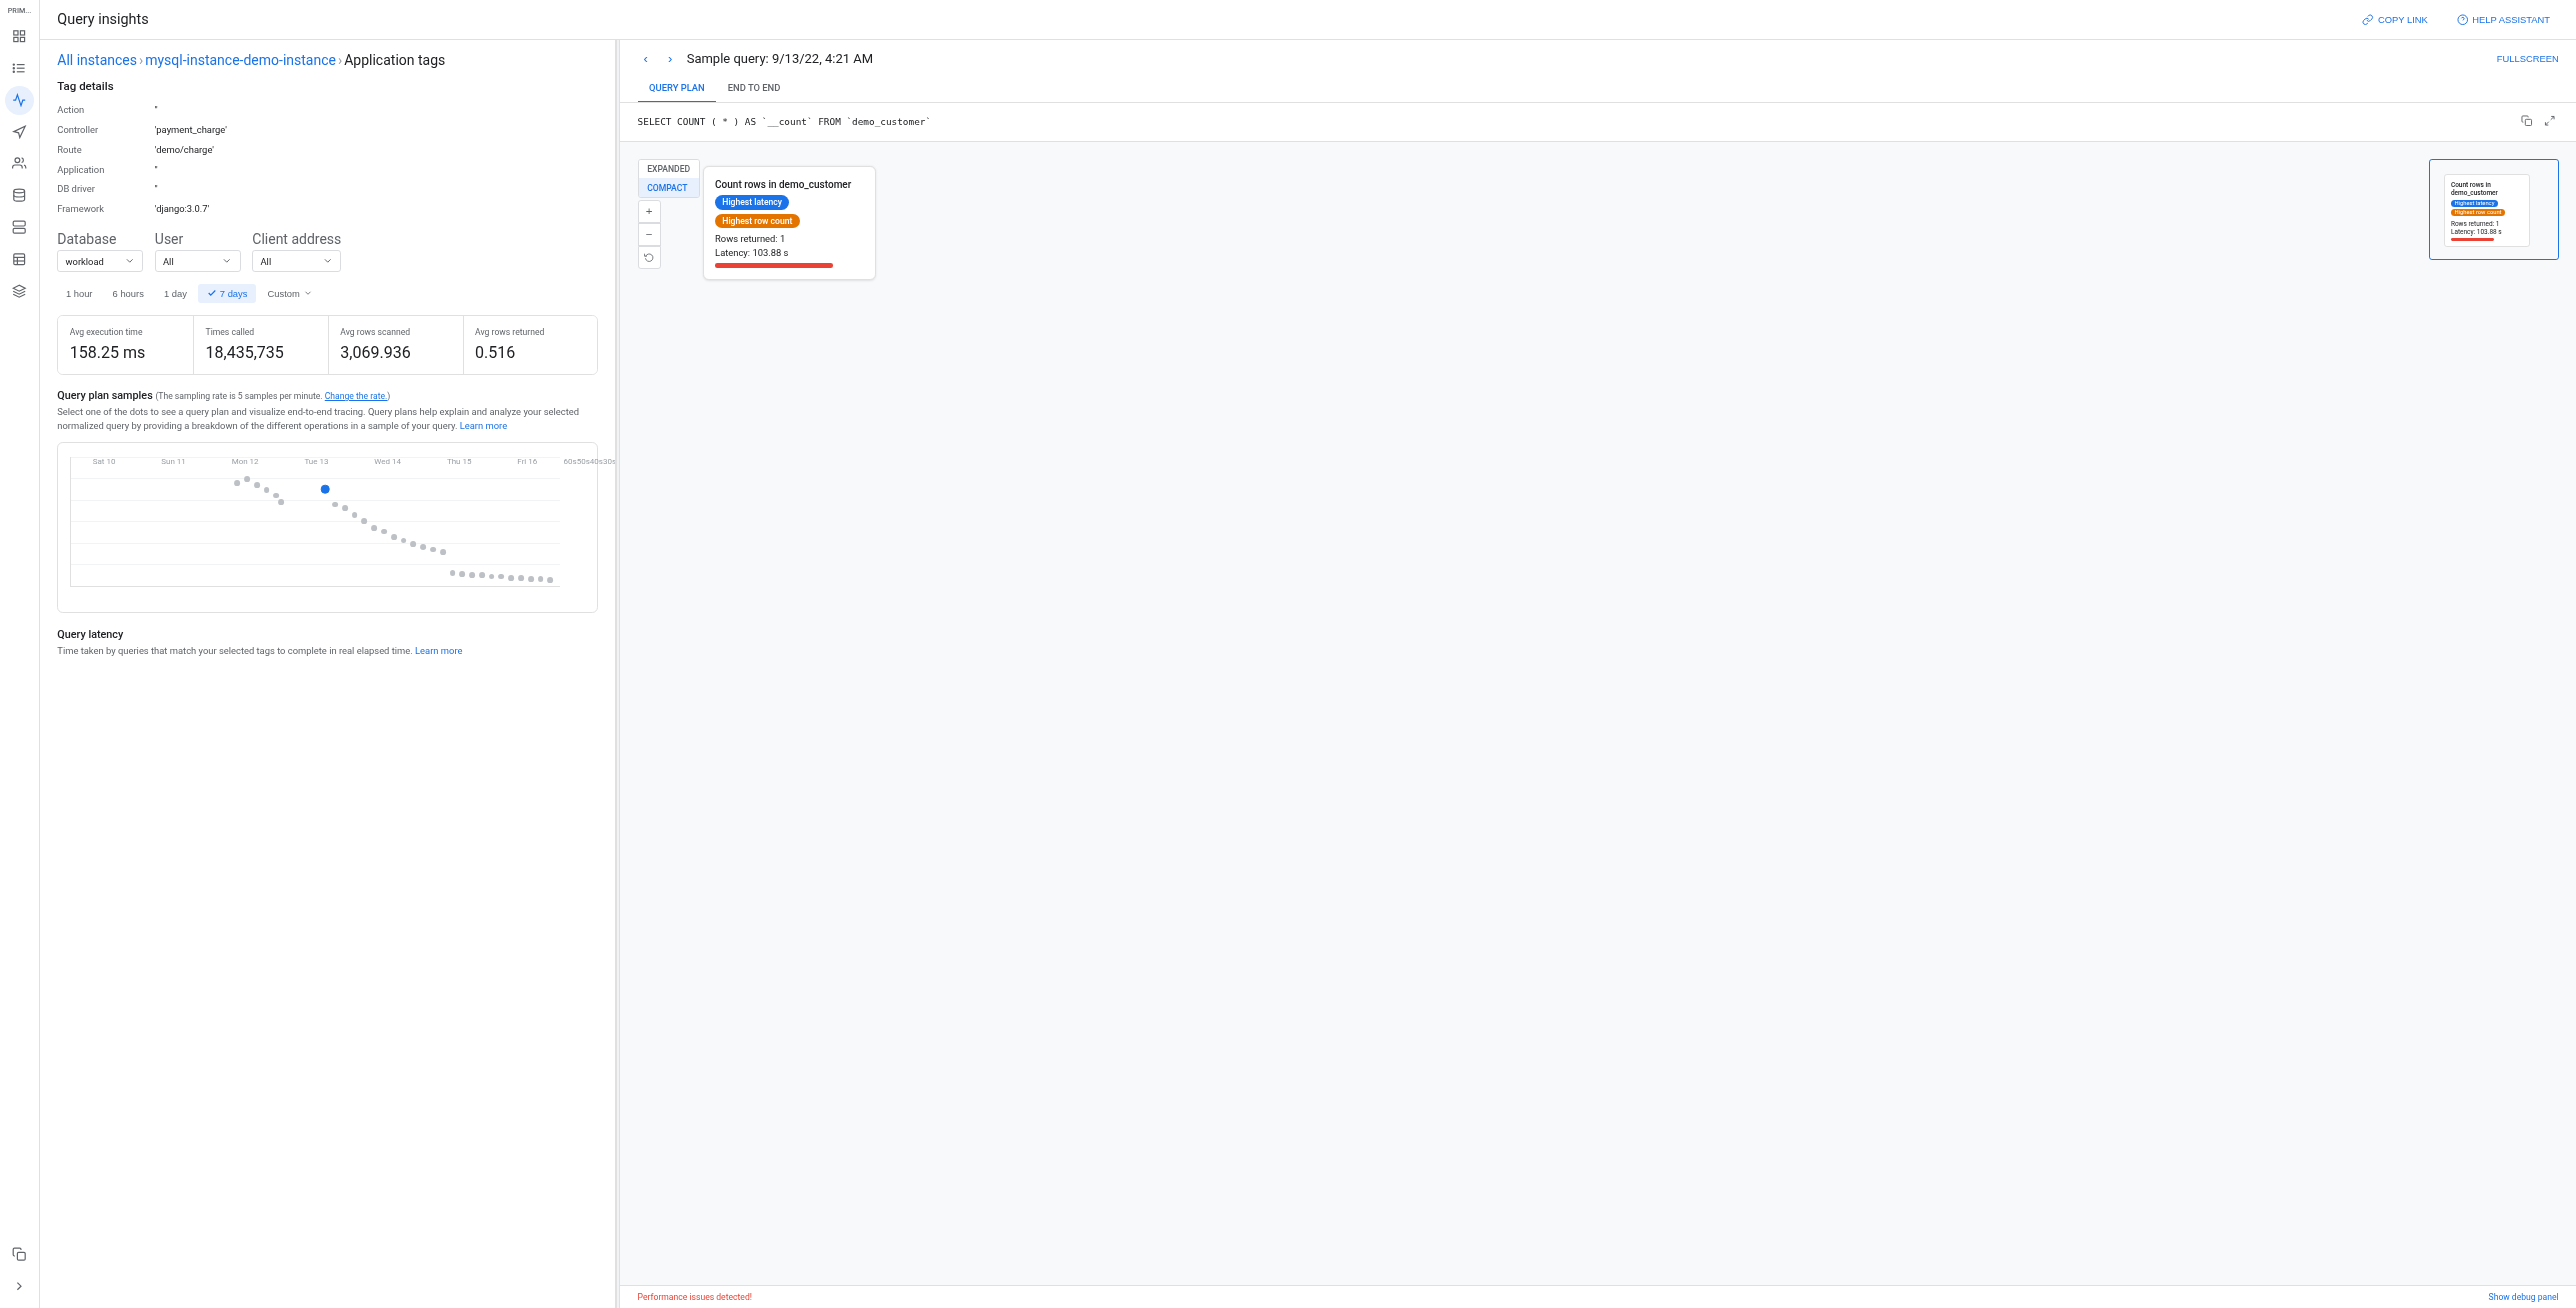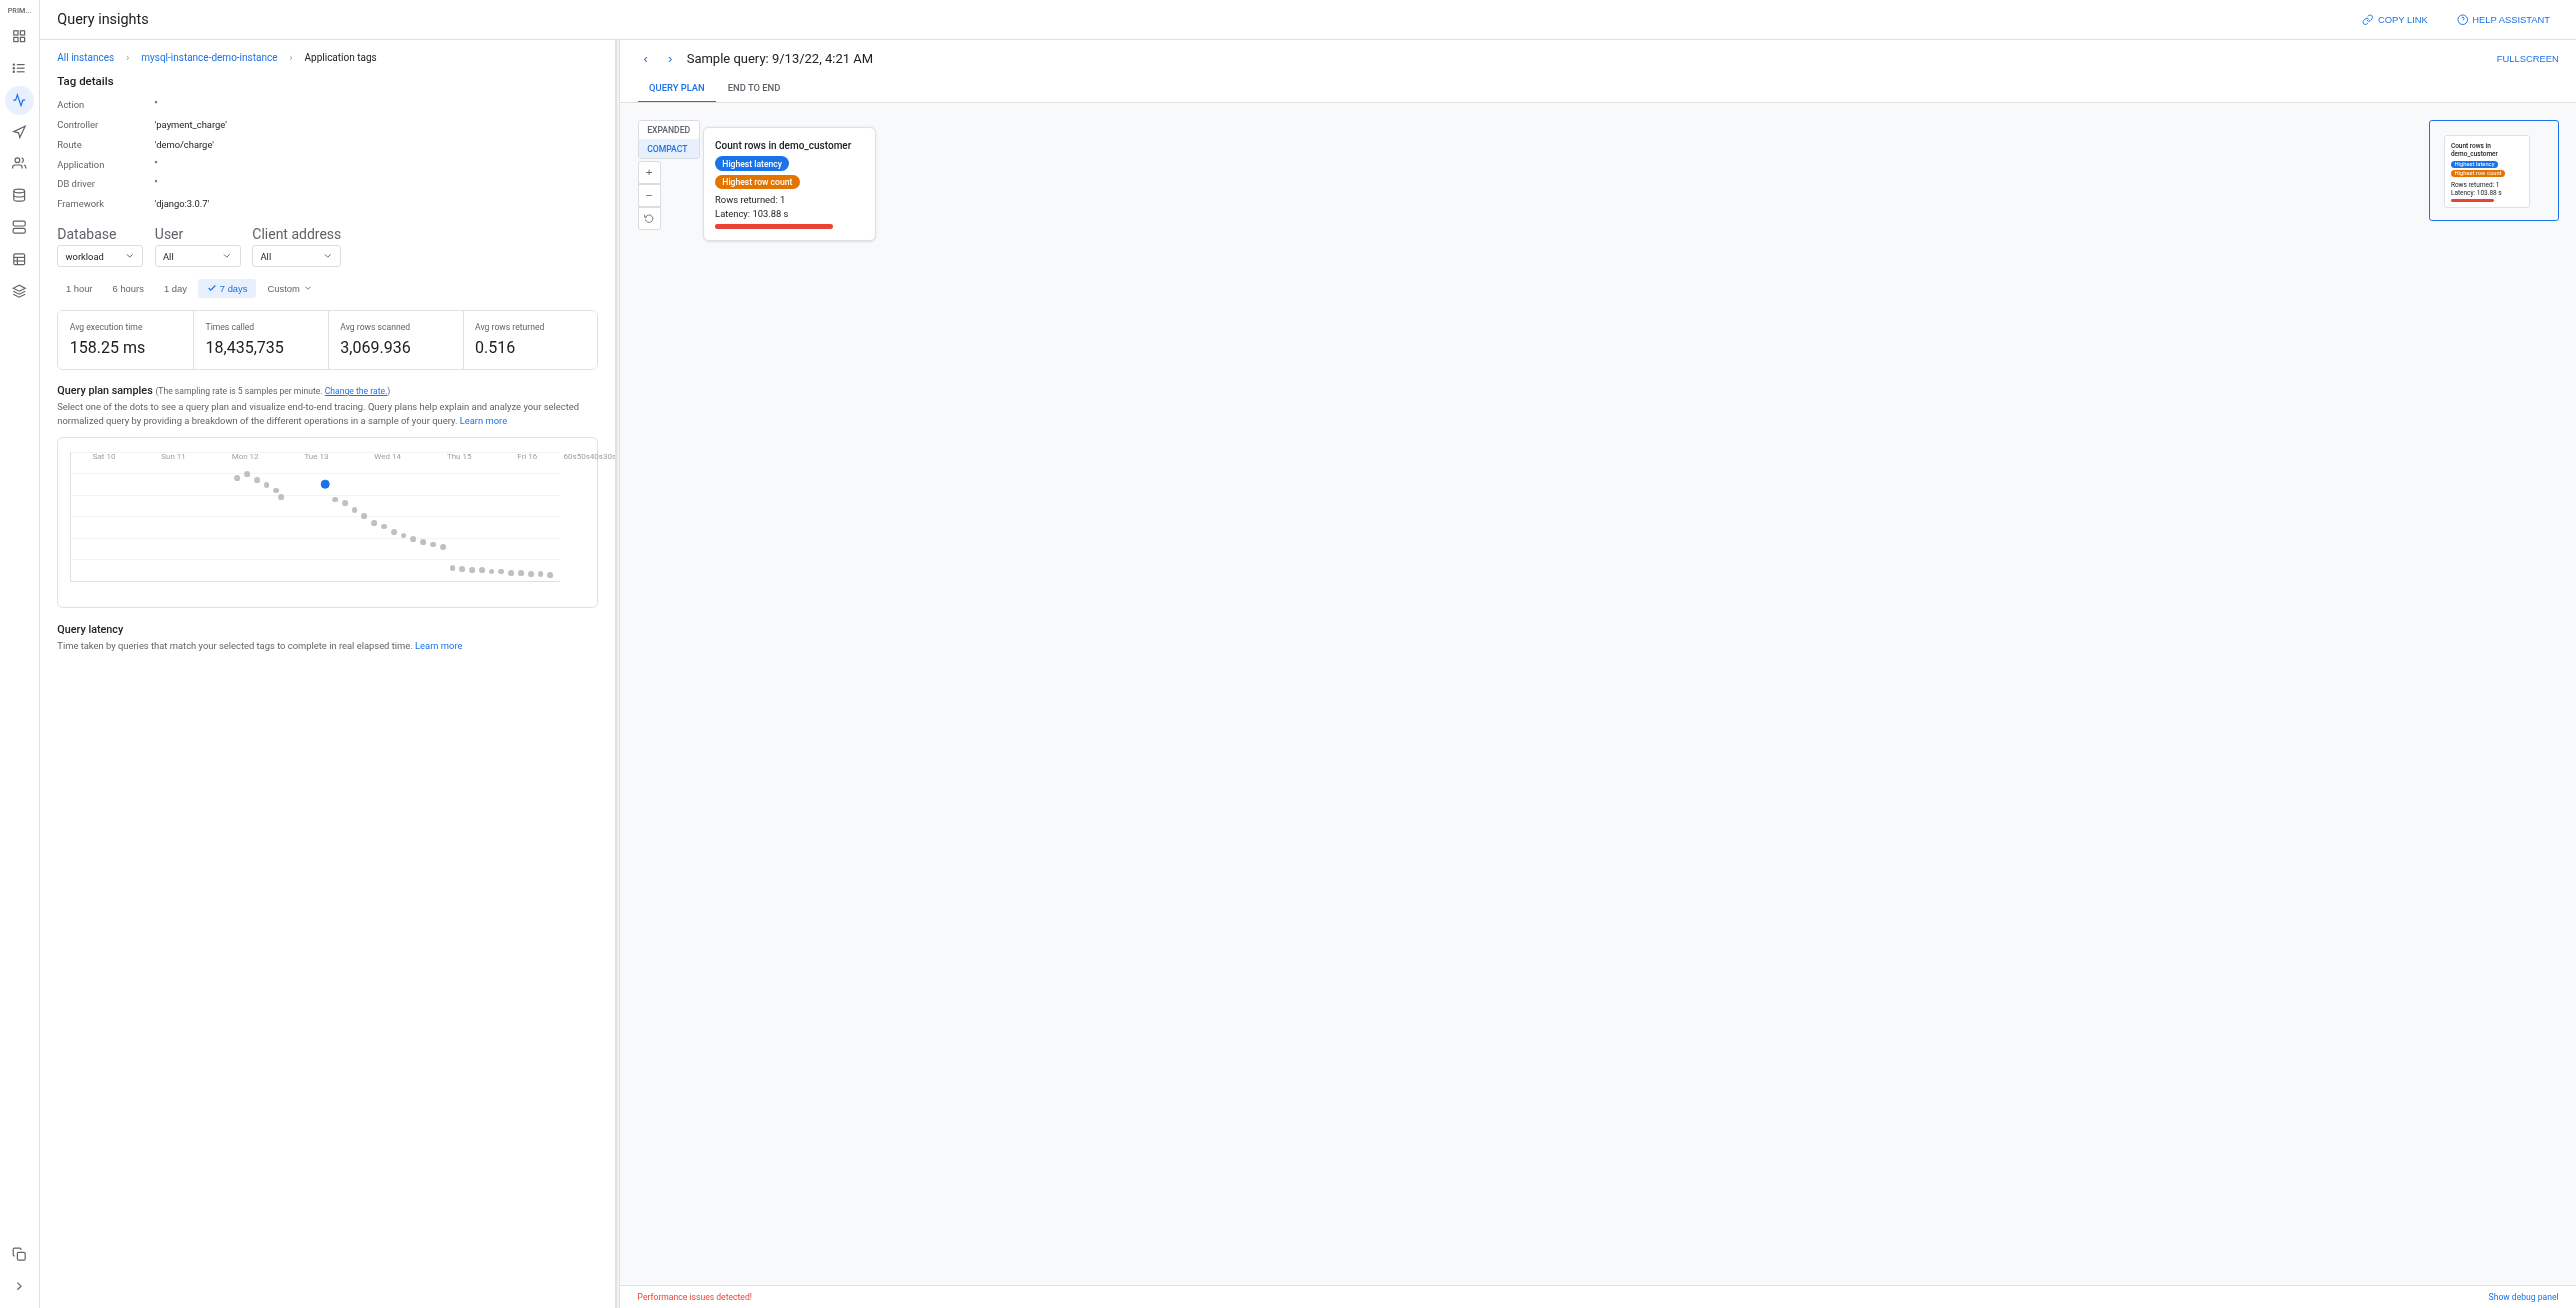--- a/index.html
+++ b/index.html
@@ -20,21 +20,21 @@
     .topbar-actions { display: flex; gap: 11.5px; align-items: flex-start; }
     .topbar-btn { display: flex; align-items: center; gap: 4.3px; color: #1a73e8; font-size: 9.4px; font-weight: 500; cursor: pointer; border: none; background: none; padding: 5.8px 8.6px; border-radius: 2.9px; }
 
     
     .content-area { display: flex; flex: 1; overflow: hidden; }
 
     
     .left-panel { width: 576px; flex-shrink: 0; overflow-y: auto; padding: 11.5px 17.3px; border-right: 0.7px solid #e0e0e0; background: #fff; }
 
     
-    .breadcrumb { display: flex; align-items: center; gap: 12px; font-size: 10px; color: #5f6368; margin-bottom: 11.5px; }
+    .breadcrumb { display: flex; align-items: center; gap: 2px; font-size: 14px; color: #5f6368; margin-bottom: 11.5px; }
     .breadcrumb-link { color: #1a73e8; cursor: pointer; }
     .breadcrumb-sep { color: #9aa0a6; }
     .breadcrumb-current { color: #202124; }
 
     
     .section-title { font-size: 11.5px; font-weight: 500; color: #202124; margin-bottom: 8.6px; }
     .tag-table { display: grid; grid-template-columns: 86px 1fr; gap: 2.9px 11.5px; margin-bottom: 14.4px; font-size: 9.4px; }
     .tag-label { color: #5f6368; padding: 2.9px 0; }
     .tag-value { color: #202124; padding: 2.9px 0; }
 
@@ -431,20 +431,39 @@
           <button class="nav-btn">›</button>
           <span class="sample-query-title">Sample query: 9/13/22, 4:21 AM</span>
           <button class="fullscreen-btn">FULLSCREEN</button>
         </div>
         <div class="panel-tabs">
           <div class="panel-tab active">QUERY PLAN</div>
           <div class="panel-tab">END TO END</div>
         </div>
       </div>
 
+      <div class="sql-area">
+        <span class="sql-text" style="font-family: monospace;">SELECT COUNT ( * ) AS `__count` FROM `demo_customer`</span>
+        <div class="sql-actions">
+          <button class="sql-action-btn">
+            <svg width="11.5" height="11.5" viewBox="0 0 24 24" fill="none" stroke="#5f6368" stroke-width="2">
+              <rect x="9" y="9" width="13" height="13" rx="2"></rect>
+                <path d="M5 15H4a2 2 0 0 1-2-2V4a2 2 0 0 1 2-2h9a2 2 0 0 1 2 2v1"></path>
+            </svg>
+          </button>
+          <button class="sql-action-btn">
+            <svg width="11.5" height="11.5" viewBox="0 0 24 24" fill="none" stroke="#5f6368" stroke-width="2">
+              <polyline points="15 3 21 3 21 9"></polyline>
+                <polyline points="9 21 3 21 3 15"></polyline>
+              <line x1="21" y1="3" x2="14" y2="10"></line>
+                <line x1="3" y1="21" x2="10" y2="14"></line>
+            </svg>
+          </button>
+        </div>
+      </div>
 
       <div class="plan-area">
 
         <div class="view-toggle">
           <div class="toggle-btn">
             <div class="toggle-option">EXPANDED</div>
             <div class="toggle-option active">COMPACT</div>
           </div>
         </div>
 

